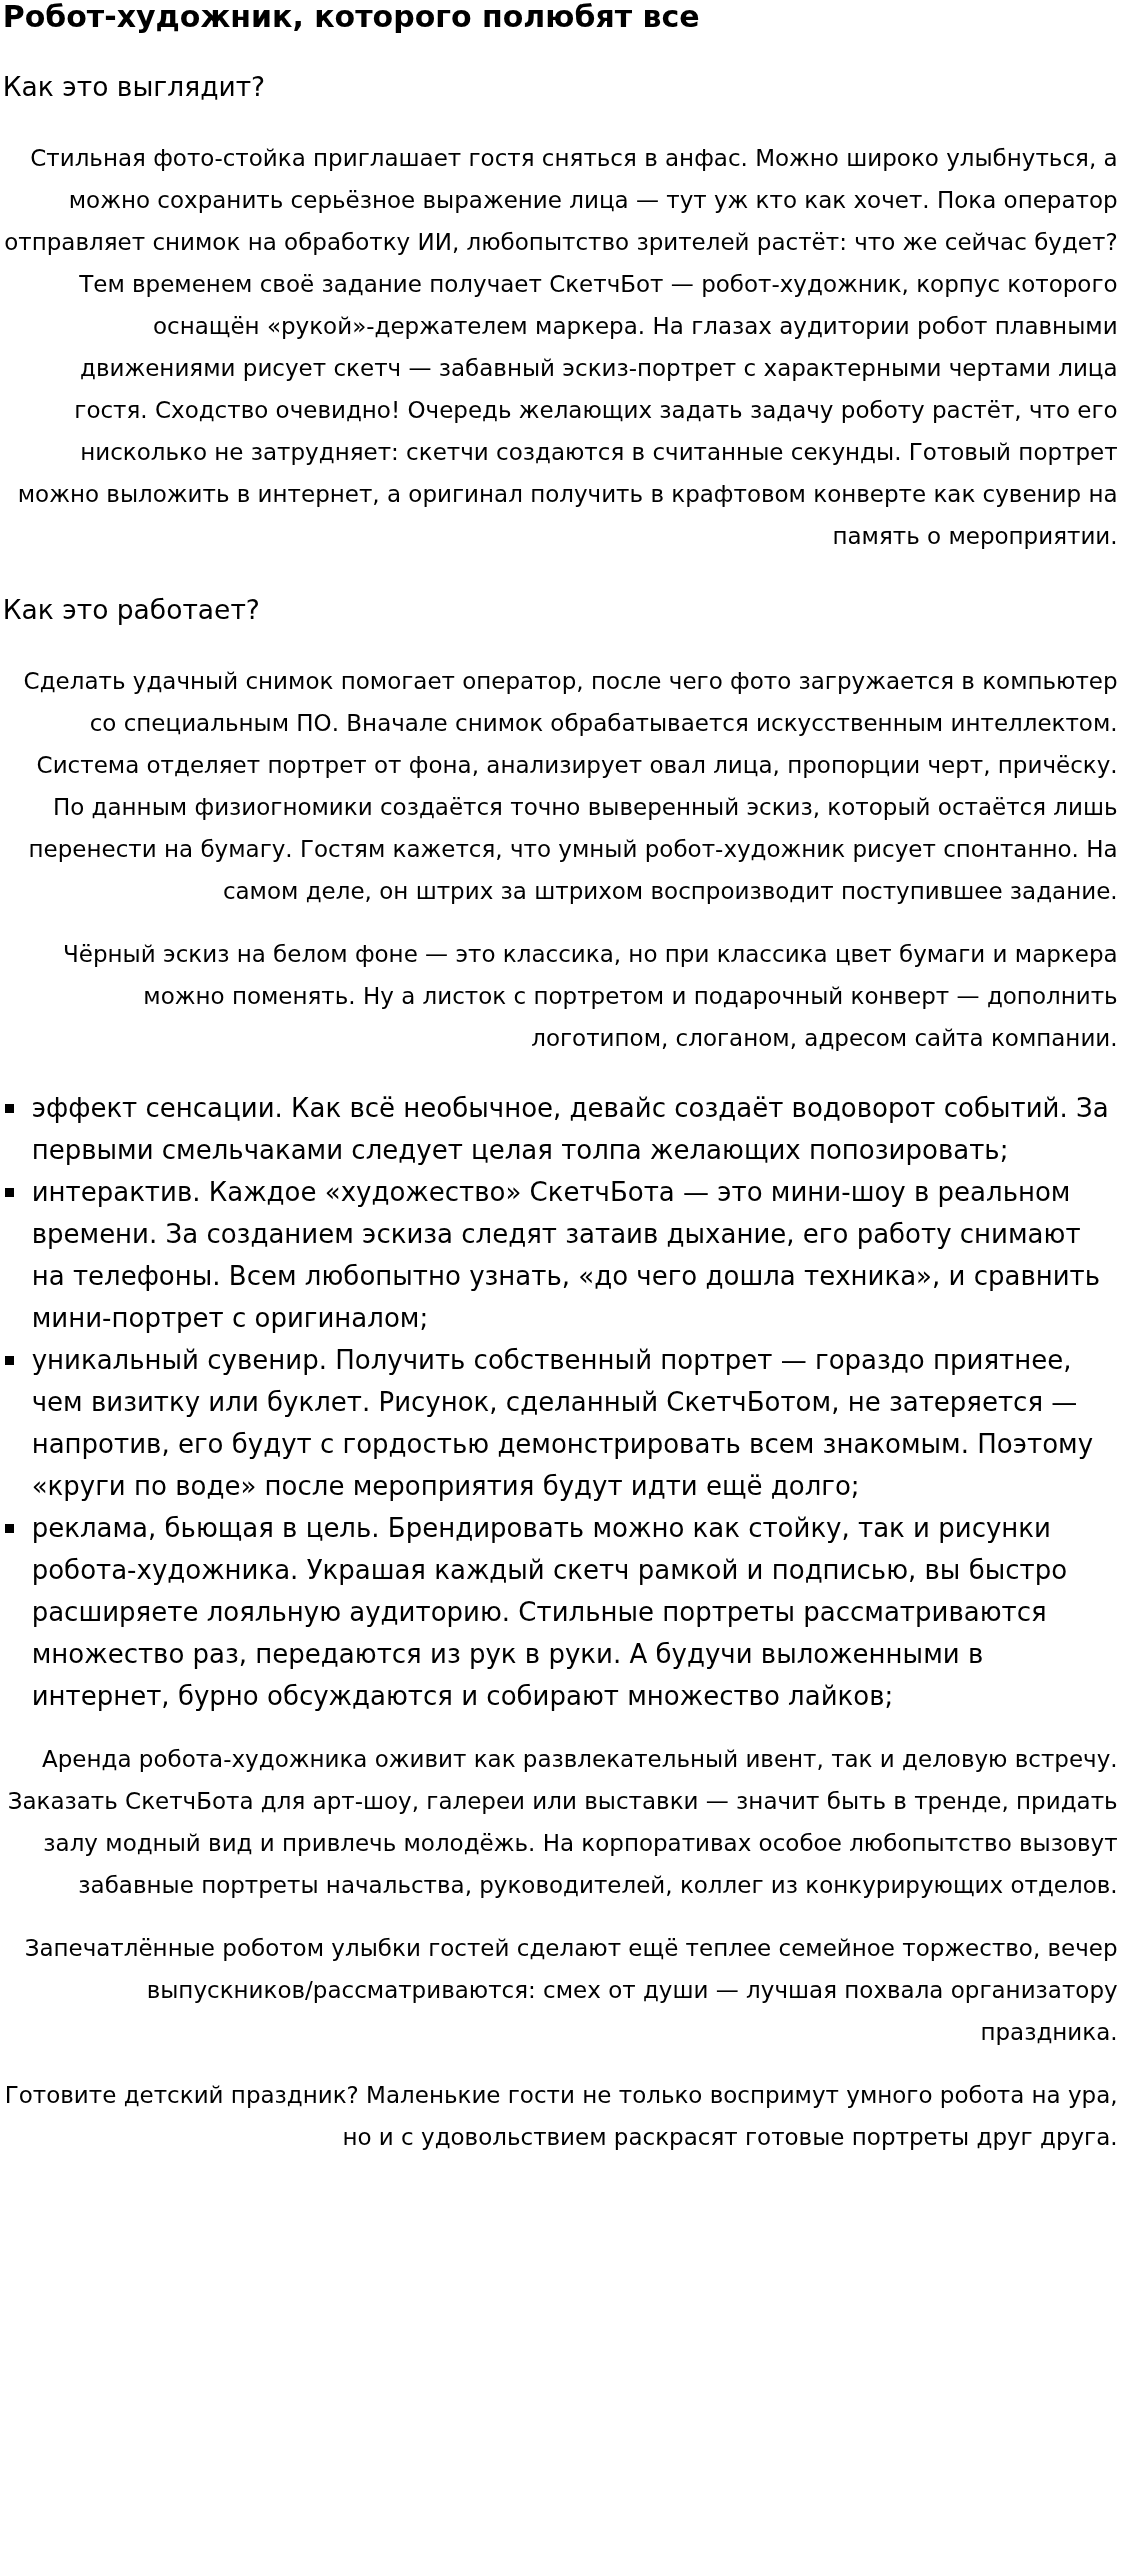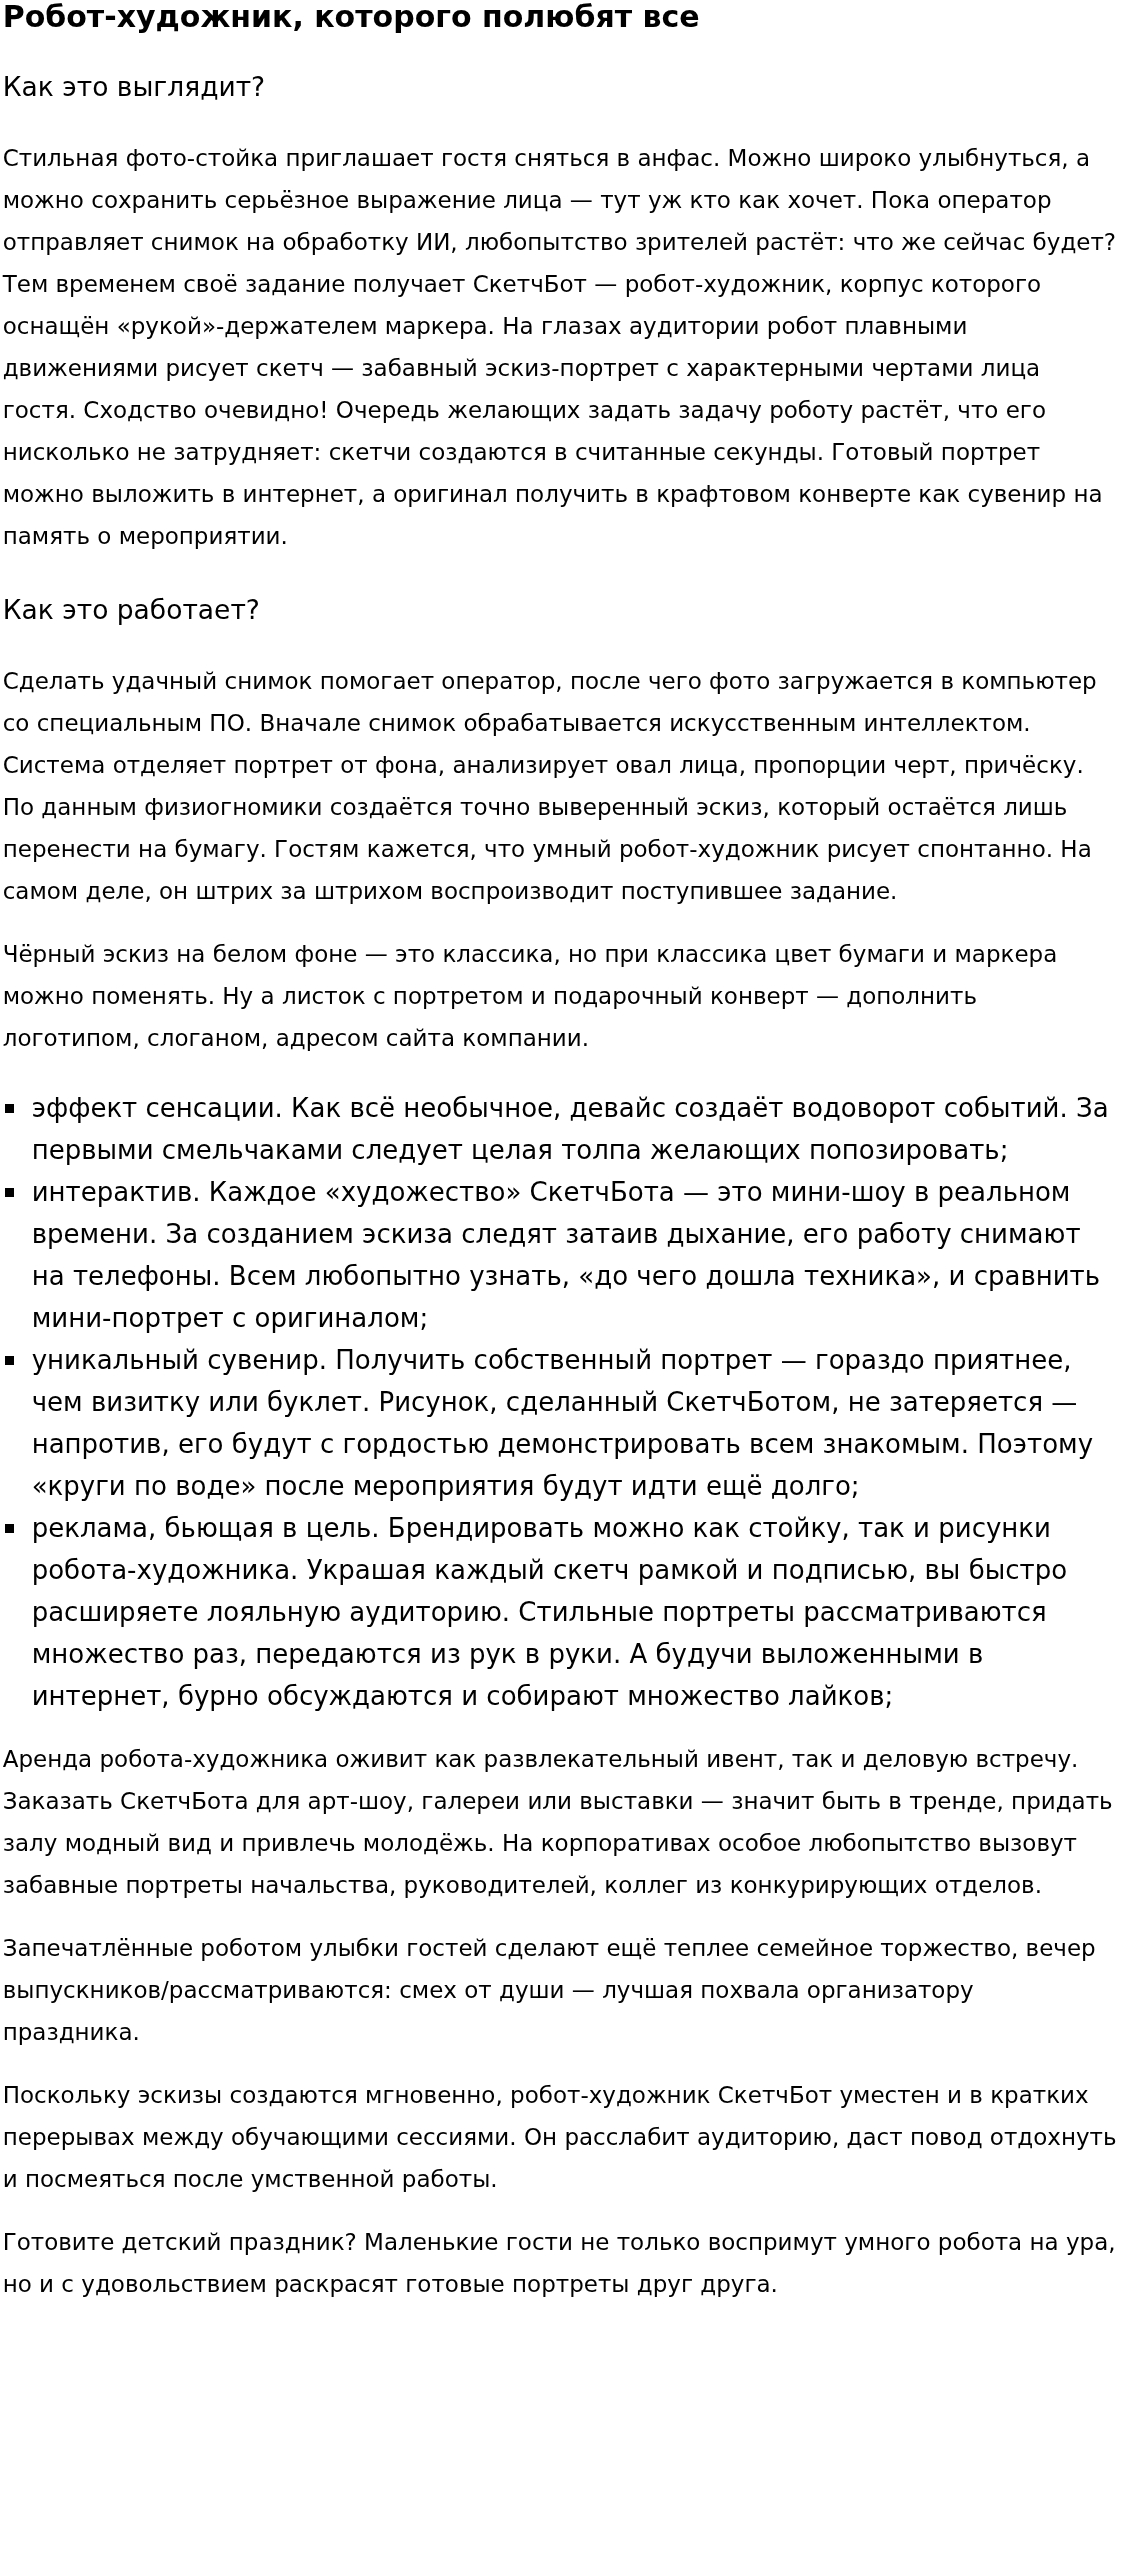--- a/index.html
+++ b/index.html
@@ -24,20 +24,21 @@
   h2 {
     font-size: 26.5px;
     font-weight: 400;
     line-height: 32px;
     margin: 37px 0 34px 0;
   }
   p {
     font-size: 23px;
     line-height: 42px;
     margin: 0 0 21px 0;
+    text-align: right;
   }
   ul.benefits {
     list-style: none;
     margin: 0 0 21px 0;
     padding: 7px 0 0 0;
   }
   ul.benefits li {
     position: relative;
     padding-left: 29px;
     font-size: 26px;
@@ -76,18 +77,17 @@
       <li>эффект сенсации. Как всё необычное, девайс создаёт водоворот событий. За первыми смельчаками следует целая толпа желающих попозировать;</li>
       <li>интерактив. Каждое «художество» СкетчБота — это мини-шоу в реальном времени. За созданием эскиза следят затаив дыхание, его работу снимают на телефоны. Всем любопытно узнать, «до чего дошла техника», и сравнить мини-портрет с оригиналом;</li>
       <li>уникальный сувенир. Получить собственный портрет — гораздо приятнее, чем визитку или буклет. Рисунок, сделанный СкетчБотом, не затеряется — напротив, его будут с гордостью демонстрировать всем знакомым. Поэтому «круги по воде» после мероприятия будут идти ещё долго;</li>
       <li>реклама, бьющая в цель. Брендировать можно как стойку, так и рисунки робота-художника. Украшая каждый скетч рамкой и подписью, вы быстро расширяете лояльную аудиторию. Стильные портреты рассматриваются множество раз, передаются из рук в руки. А будучи выложенными в интернет, бурно обсуждаются и собирают множество лайков;</li>
     </ul>
   </section>
 
   <section>
     <p>Аренда робота-художника оживит как развлекательный ивент, так и деловую встречу. Заказать СкетчБота для арт-шоу, галереи или выставки — значит быть в тренде, придать залу модный вид и привлечь молодёжь. На корпоративах особое любопытство вызовут забавные портреты начальства, руководителей, коллег из конкурирующих отделов.</p>
     <p>Запечатлённые роботом улыбки гостей сделают ещё теплее семейное торжество, вечер выпускников/рассматриваются: смех от души — лучшая похвала организатору праздника.</p>
-    <p>Поскольку эскизы создаются мгновенно, робот-художник СкетчБот уместен и в кратких перерывах между обучающими сессиями. Он расслабит аудиторию, даст повод отдохнуть и посмеяться после умственной работы.</p>
     <p>Готовите детский праздник? Маленькие гости не только воспримут умного робота на ура, но и с удовольствием раскрасят готовые портреты друг друга.</p>
   </section>
 
 </article>
 
 
 </body></html>

